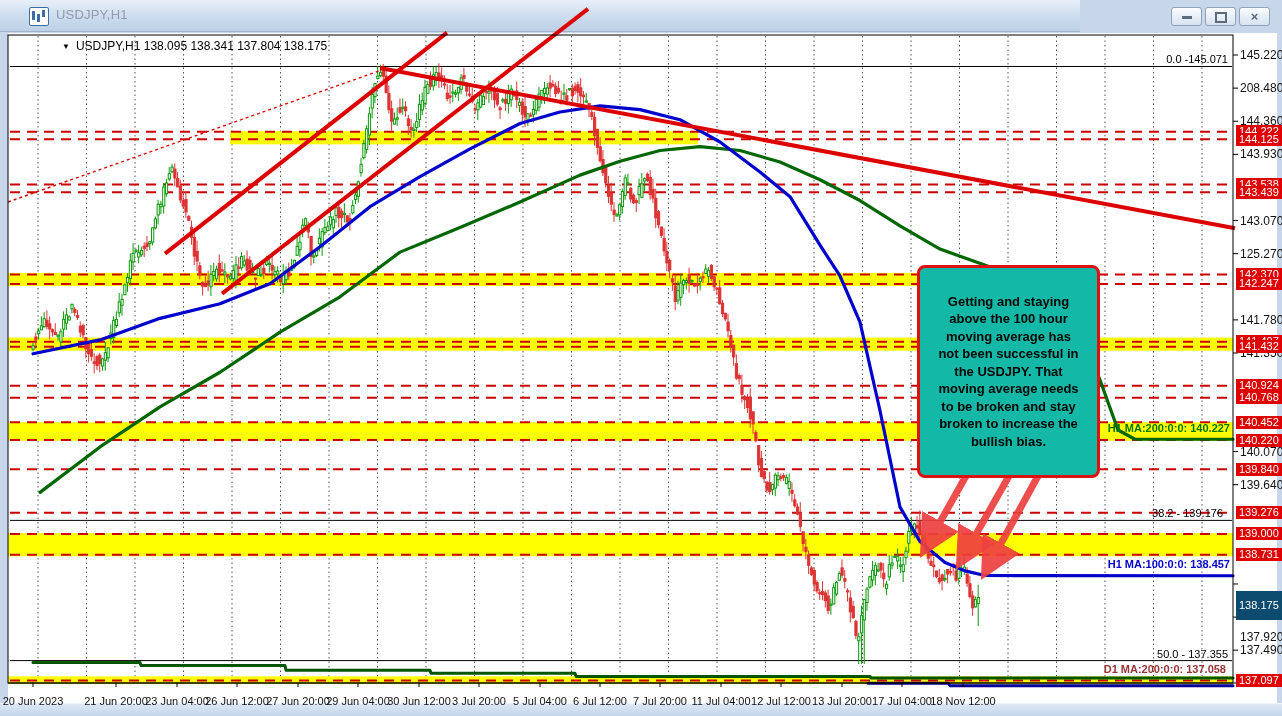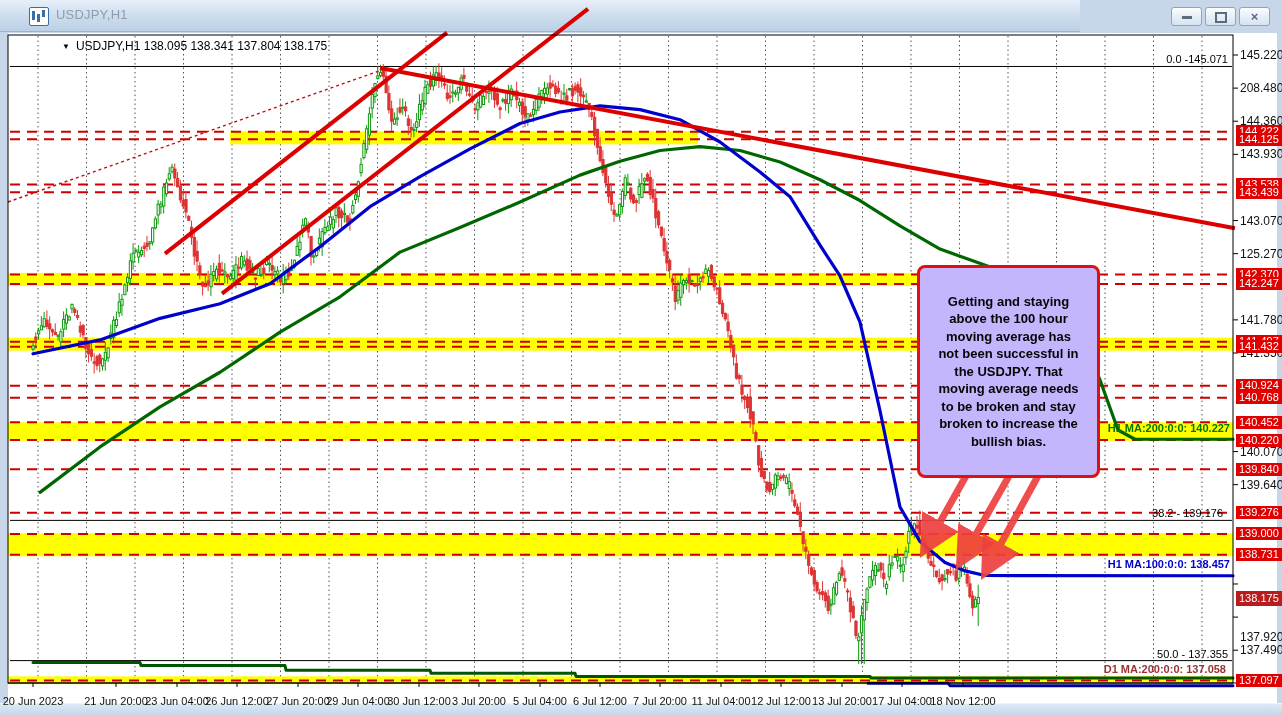--- a/index.html
+++ b/index.html
@@ -19,25 +19,25 @@
   #btn-restore b{display:inline-block;width:8px;height:7px;border:2px solid #5a6b7d;margin-top:4px;}
   #content{position:absolute;left:8px;top:33px;width:1269px;height:670px;background:#fff;}
   #statusbar{position:absolute;left:0;top:703px;width:1282px;height:13px;
     background:linear-gradient(#dce8f5,#c2d4e8);border-top:1px solid #eef4fb;}
   svg#cv{position:absolute;left:0;top:0;z-index:2;}
   #hdr{position:absolute;left:16px;top:39px;z-index:3;font-size:12px;color:#000;margin-left:46px;}
   #hdr .tri{font-size:8px;vertical-align:1px;margin-right:6px;}
   .ytick{position:absolute;left:1240px;z-index:3;font-size:12px;color:#111;height:12px;line-height:12px;}
   .redlbl{position:absolute;left:1236px;z-index:4;font-size:11px;color:#fff;background:#e00000;
     height:13px;line-height:13px;padding:0 3px;}
-  .curlbl{position:absolute;left:1236px;z-index:5;font-size:11px;color:#fff;background:#b91c1c;
-    height:13px;line-height:13px;padding:1px 3px;}
+  .curlbl{position:absolute;left:1236px;z-index:5;font-size:11px;color:#fff;background:#0c4a6e;
+    height:13px;line-height:13px;padding:8px 3px;}
   .xtick{position:absolute;top:687px;z-index:3;font-size:11px;color:#111;transform:translateX(-50%);white-space:nowrap;margin-top:8px;}
   #note-box{position:absolute;z-index:6;left:917px;top:265px;width:183px;height:213px;box-sizing:border-box;
-    background:#c4b5fd;border:3px solid #dd1111;border-radius:8px;display:flex;align-items:center;justify-content:center;
+    background:#14b8a6;border:3px solid #dd1111;border-radius:8px;display:flex;align-items:center;justify-content:center;
     text-align:center;font-weight:bold;font-size:13px;line-height:17.5px;color:#050505;white-space:pre-line;padding:4px 18px;}
 </style>
 </head>
 <body>
 
 <div id="titlebar">
   <div id="win-icon">
     <b class="c" style="left:2px;top:3px;height:9px"></b>
     <b class="c" style="left:7px;top:6px;height:8px"></b>
     <b class="c" style="left:12px;top:2px;height:7px"></b>

